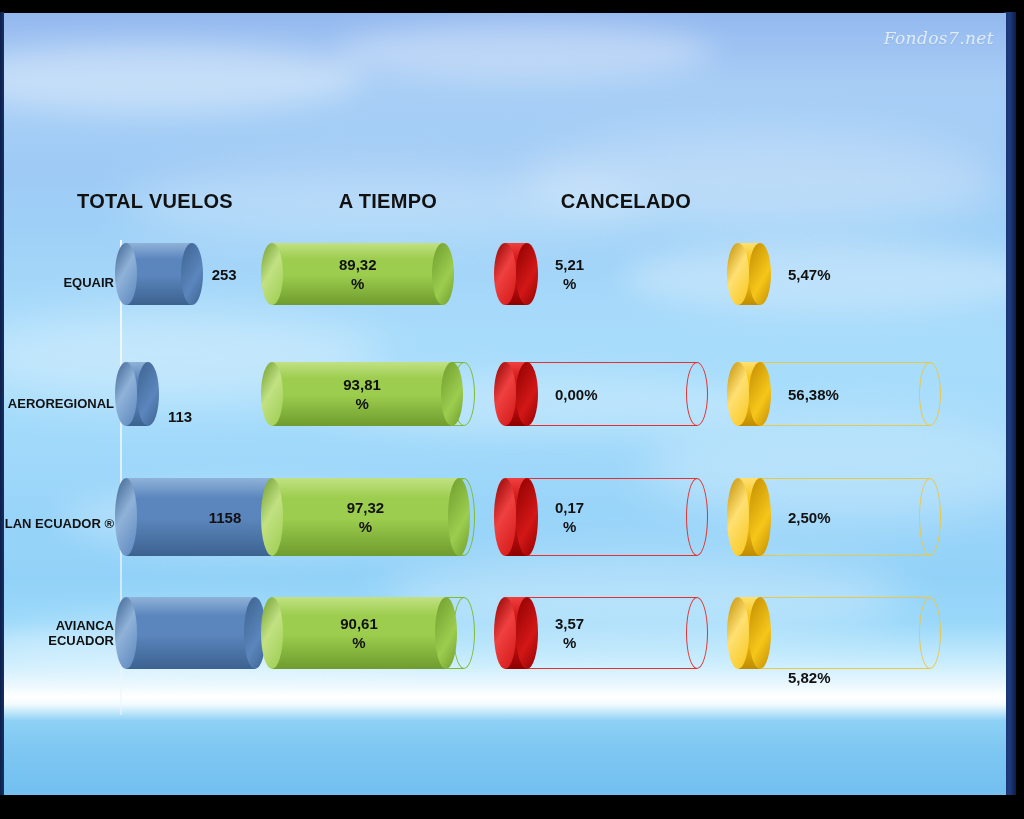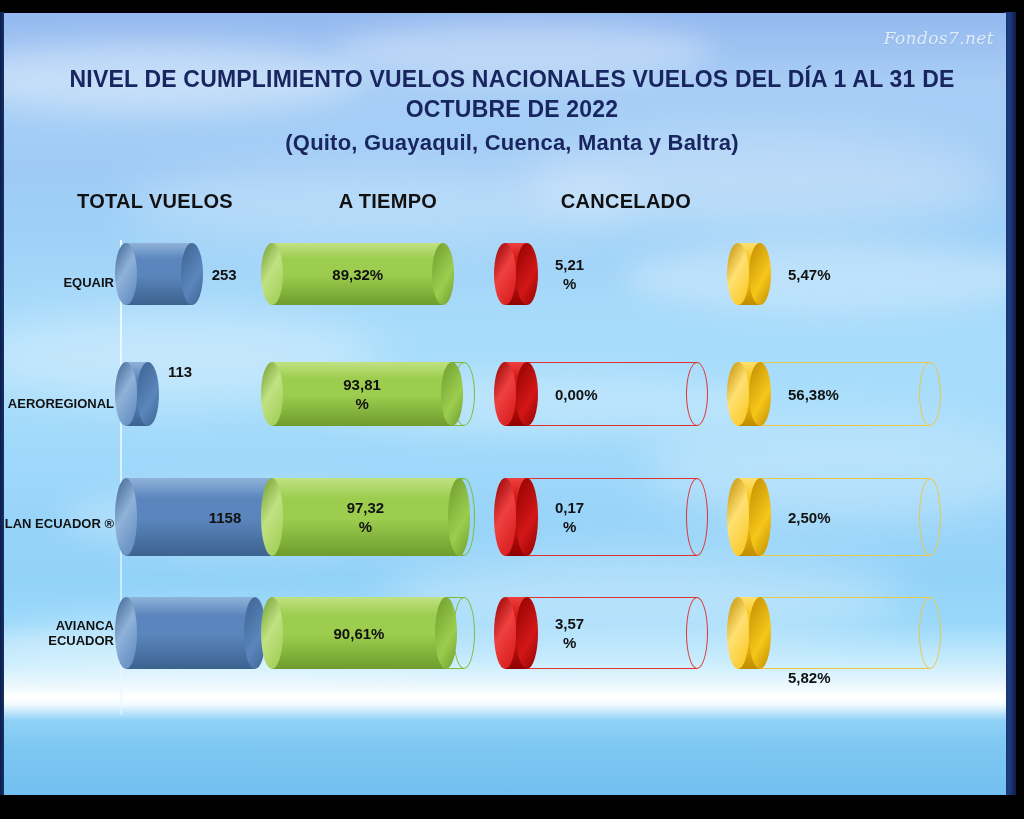--- a/index.html
+++ b/index.html
@@ -111,24 +111,20 @@
     <div class="cloud2" style="left:-40px;top:300px;width:420px;height:90px;opacity:.32;"></div>
     <div class="cloud" style="left:300px;top:360px;width:460px;height:62px;opacity:.24;"></div>
     <div class="cloud2" style="left:640px;top:400px;width:400px;height:110px;opacity:.26;"></div>
     <div class="cloud" style="left:60px;top:470px;width:380px;height:70px;opacity:.22;"></div>
     <div class="cloud2" style="left:380px;top:540px;width:520px;height:90px;opacity:.30;"></div>
     <div class="cloud" style="left:-20px;top:600px;width:460px;height:64px;opacity:.26;"></div>
   </div>
 
   <div id="watermark">Fondos7.net</div>
 
-  <div id="title">
-    <span class="l1">NIVEL DE CUMPLIMIENTO VUELOS NACIONALES  VUELOS DEL DÍA 1 AL 31 DE OCTUBRE DE 2022</span>
-    <span class="l2">(Quito, Guayaquil, Cuenca, Manta  y  Baltra)</span>
-  </div>
 
   <div class="col-head" id="head-total">TOTAL VUELOS</div>
   <div class="col-head" id="head-tiempo">A TIEMPO</div>
   <div class="col-head" id="head-cancel">CANCELADO</div>
 
   <div id="plot">
     <div id="axis-line"></div>
 
   <div class="row-label" style="position: absolute; top: 275px;">EQUAIR</div>
       <div class="cyl" style="left: 126px; top: 243px; width: 65.658px; height: 62px;">
@@ -137,21 +133,21 @@
         <div class="capL" style="left: -11px; width: 22px; border-radius: 50%; background: linear-gradient(120deg, rgb(60, 98, 143) 0%, rgb(143, 178, 216) 45%, rgb(91, 134, 189) 100%);"></div>
       </div>
       <div class="lbl" style="position: absolute; left: 211.658px; top: 243px; height: 62px; display: flex; flex-direction: column; align-items: flex-start; justify-content: center; font-weight: bold; font-size: 15px; color: rgb(17, 17, 17); line-height: 19px; white-space: nowrap;">
         <span>253</span>
       </div>
       <div class="cyl" style="left: 272px; top: 243px; width: 171.494px; height: 62px;">
         <div class="body" style="width: 171.494px; background: linear-gradient(rgb(193, 225, 131) 0%, rgb(156, 205, 78) 26%, rgb(156, 205, 78) 52%, rgb(111, 156, 46) 100%);"></div>
         <div class="capR" style="left: 160.494px; width: 22px; border-radius: 50%; background: linear-gradient(120deg, rgb(111, 156, 46) 0%, rgb(156, 205, 78) 60%, rgb(111, 156, 46) 100%);"></div>
         <div class="capL" style="left: -11px; width: 22px; border-radius: 50%; background: linear-gradient(120deg, rgb(111, 156, 46) 0%, rgb(193, 225, 131) 45%, rgb(156, 205, 78) 100%);"></div>
       </div>
-      <div class="lbl" style="position: absolute; left: 272px; top: 243px; height: 62px; display: flex; align-items: center; justify-content: center; font-weight: bold; font-size: 15px; color: rgb(17, 17, 17); line-height: 19px; white-space: nowrap; width: 171.494px;">
+      <div class="lbl" style="position: absolute; left: 272px; top: 243px; height: 62px; display: flex; flex-direction: column; align-items: center; justify-content: center; font-weight: bold; font-size: 15px; color: rgb(17, 17, 17); line-height: 19px; white-space: nowrap; width: 171.494px;">
         <span>89,32</span>
         <span>%</span>
       </div>
       <div class="cyl" style="left: 505px; top: 243px; width: 22px; height: 62px;">
         <div class="body" style="width: 22px; background: linear-gradient(rgb(239, 64, 64) 0%, rgb(211, 23, 23) 26%, rgb(211, 23, 23) 52%, rgb(142, 0, 0) 100%);"></div>
         <div class="capR" style="left: 11px; width: 22px; border-radius: 50%; background: linear-gradient(120deg, rgb(142, 0, 0) 0%, rgb(211, 23, 23) 60%, rgb(142, 0, 0) 100%);"></div>
         <div class="capL" style="left: -11px; width: 22px; border-radius: 50%; background: linear-gradient(120deg, rgb(142, 0, 0) 0%, rgb(239, 64, 64) 45%, rgb(211, 23, 23) 100%);"></div>
       </div>
       <div class="lbl" style="position: absolute; left: 555px; top: 243px; height: 62px; display: flex; flex-direction: column; align-items: center; justify-content: center; font-weight: bold; font-size: 15px; color: rgb(17, 17, 17); line-height: 19px; white-space: nowrap;">
         <span>5,21</span>
@@ -164,21 +160,21 @@
       </div>
       <div class="lbl" style="position: absolute; left: 788px; top: 243px; height: 62px; display: flex; flex-direction: column; align-items: center; justify-content: center; font-weight: bold; font-size: 15px; color: rgb(17, 17, 17); line-height: 19px; white-space: nowrap;">
         <span>5,47%</span>
       </div>
       <div class="row-label" style="position: absolute; top: 396px;">AEROREGIONAL</div>
       <div class="cyl" style="left: 126px; top: 362px; width: 22px; height: 64px;">
         <div class="body" style="width: 22px; background: linear-gradient(rgb(143, 178, 216) 0%, rgb(91, 134, 189) 26%, rgb(91, 134, 189) 52%, rgb(60, 98, 143) 100%);"></div>
         <div class="capR" style="left: 11px; width: 22px; border-radius: 50%; background: linear-gradient(120deg, rgb(60, 98, 143) 0%, rgb(91, 134, 189) 60%, rgb(60, 98, 143) 100%);"></div>
         <div class="capL" style="left: -11px; width: 22px; border-radius: 50%; background: linear-gradient(120deg, rgb(60, 98, 143) 0%, rgb(143, 178, 216) 45%, rgb(91, 134, 189) 100%);"></div>
       </div>
-      <div class="lbl" style="position: absolute; left: 168px; top: 362px; height: 64px; display: flex; flex-direction: column; align-items: flex-start; justify-content: flex-start; font-weight: bold; font-size: 15px; color: rgb(17, 17, 17); line-height: 19px; white-space: nowrap;">
+      <div class="lbl" style="position: absolute; left: 168px; top: 362px; height: 64px; display: flex; flex-direction: column; align-items: flex-start; justify-content: flex-end; font-weight: bold; font-size: 15px; color: rgb(17, 17, 17); line-height: 19px; white-space: nowrap;">
         <span>113</span>
       </div>
       <div class="ghost" style="left: 452.115px; top: 362px; width: 11.8848px; height: 64px;">
         <div class="gbody" style="width: 11.8848px; border-top-color: rgb(127, 187, 52); border-bottom-color: rgb(127, 187, 52);"></div>
         <div class="gcap" style="left: 0.8848px; width: 22px; border-color: rgb(127, 187, 52);"></div>
       </div>
       <div class="cyl" style="left: 272px; top: 362px; width: 180.115px; height: 64px;">
         <div class="body" style="width: 180.115px; background: linear-gradient(rgb(193, 225, 131) 0%, rgb(156, 205, 78) 26%, rgb(156, 205, 78) 52%, rgb(111, 156, 46) 100%);"></div>
         <div class="capR" style="left: 169.115px; width: 22px; border-radius: 50%; background: linear-gradient(120deg, rgb(111, 156, 46) 0%, rgb(156, 205, 78) 60%, rgb(111, 156, 46) 100%);"></div>
         <div class="capL" style="left: -11px; width: 22px; border-radius: 50%; background: linear-gradient(120deg, rgb(111, 156, 46) 0%, rgb(193, 225, 131) 45%, rgb(156, 205, 78) 100%);"></div>
@@ -270,21 +266,21 @@
       </div>
       <div class="ghost" style="left: 445.971px; top: 597px; width: 18.0288px; height: 72px;">
         <div class="gbody" style="width: 18.0288px; border-top-color: rgb(127, 187, 52); border-bottom-color: rgb(127, 187, 52);"></div>
         <div class="gcap" style="left: 7.0288px; width: 22px; border-color: rgb(127, 187, 52);"></div>
       </div>
       <div class="cyl" style="left: 272px; top: 597px; width: 173.971px; height: 72px;">
         <div class="body" style="width: 173.971px; background: linear-gradient(rgb(193, 225, 131) 0%, rgb(156, 205, 78) 26%, rgb(156, 205, 78) 52%, rgb(111, 156, 46) 100%);"></div>
         <div class="capR" style="left: 162.971px; width: 22px; border-radius: 50%; background: linear-gradient(120deg, rgb(111, 156, 46) 0%, rgb(156, 205, 78) 60%, rgb(111, 156, 46) 100%);"></div>
         <div class="capL" style="left: -11px; width: 22px; border-radius: 50%; background: linear-gradient(120deg, rgb(111, 156, 46) 0%, rgb(193, 225, 131) 45%, rgb(156, 205, 78) 100%);"></div>
       </div>
-      <div class="lbl" style="position: absolute; left: 272px; top: 597px; height: 72px; display: flex; flex-direction: row; align-items: center; justify-content: center; font-weight: bold; font-size: 15px; color: rgb(17, 17, 17); line-height: 19px; white-space: nowrap; width: 173.971px;">
+      <div class="lbl" style="position: absolute; left: 272px; top: 597px; height: 72px; display: flex; flex-direction: column; align-items: center; justify-content: center; font-weight: bold; font-size: 15px; color: rgb(17, 17, 17); line-height: 19px; white-space: nowrap; width: 173.971px;">
         <span>90,61</span>
         <span>%</span>
       </div>
       <div class="ghost" style="left: 527px; top: 597px; width: 170px; height: 72px;">
         <div class="gbody" style="width: 170px; border-top-color: rgb(224, 50, 50); border-bottom-color: rgb(224, 50, 50);"></div>
         <div class="gcap" style="left: 159px; width: 22px; border-color: rgb(224, 50, 50);"></div>
       </div>
       <div class="cyl" style="left: 505px; top: 597px; width: 22px; height: 72px;">
         <div class="body" style="width: 22px; background: linear-gradient(rgb(239, 64, 64) 0%, rgb(211, 23, 23) 26%, rgb(211, 23, 23) 52%, rgb(142, 0, 0) 100%);"></div>
         <div class="capR" style="left: 11px; width: 22px; border-radius: 50%; background: linear-gradient(120deg, rgb(142, 0, 0) 0%, rgb(211, 23, 23) 60%, rgb(142, 0, 0) 100%);"></div>

